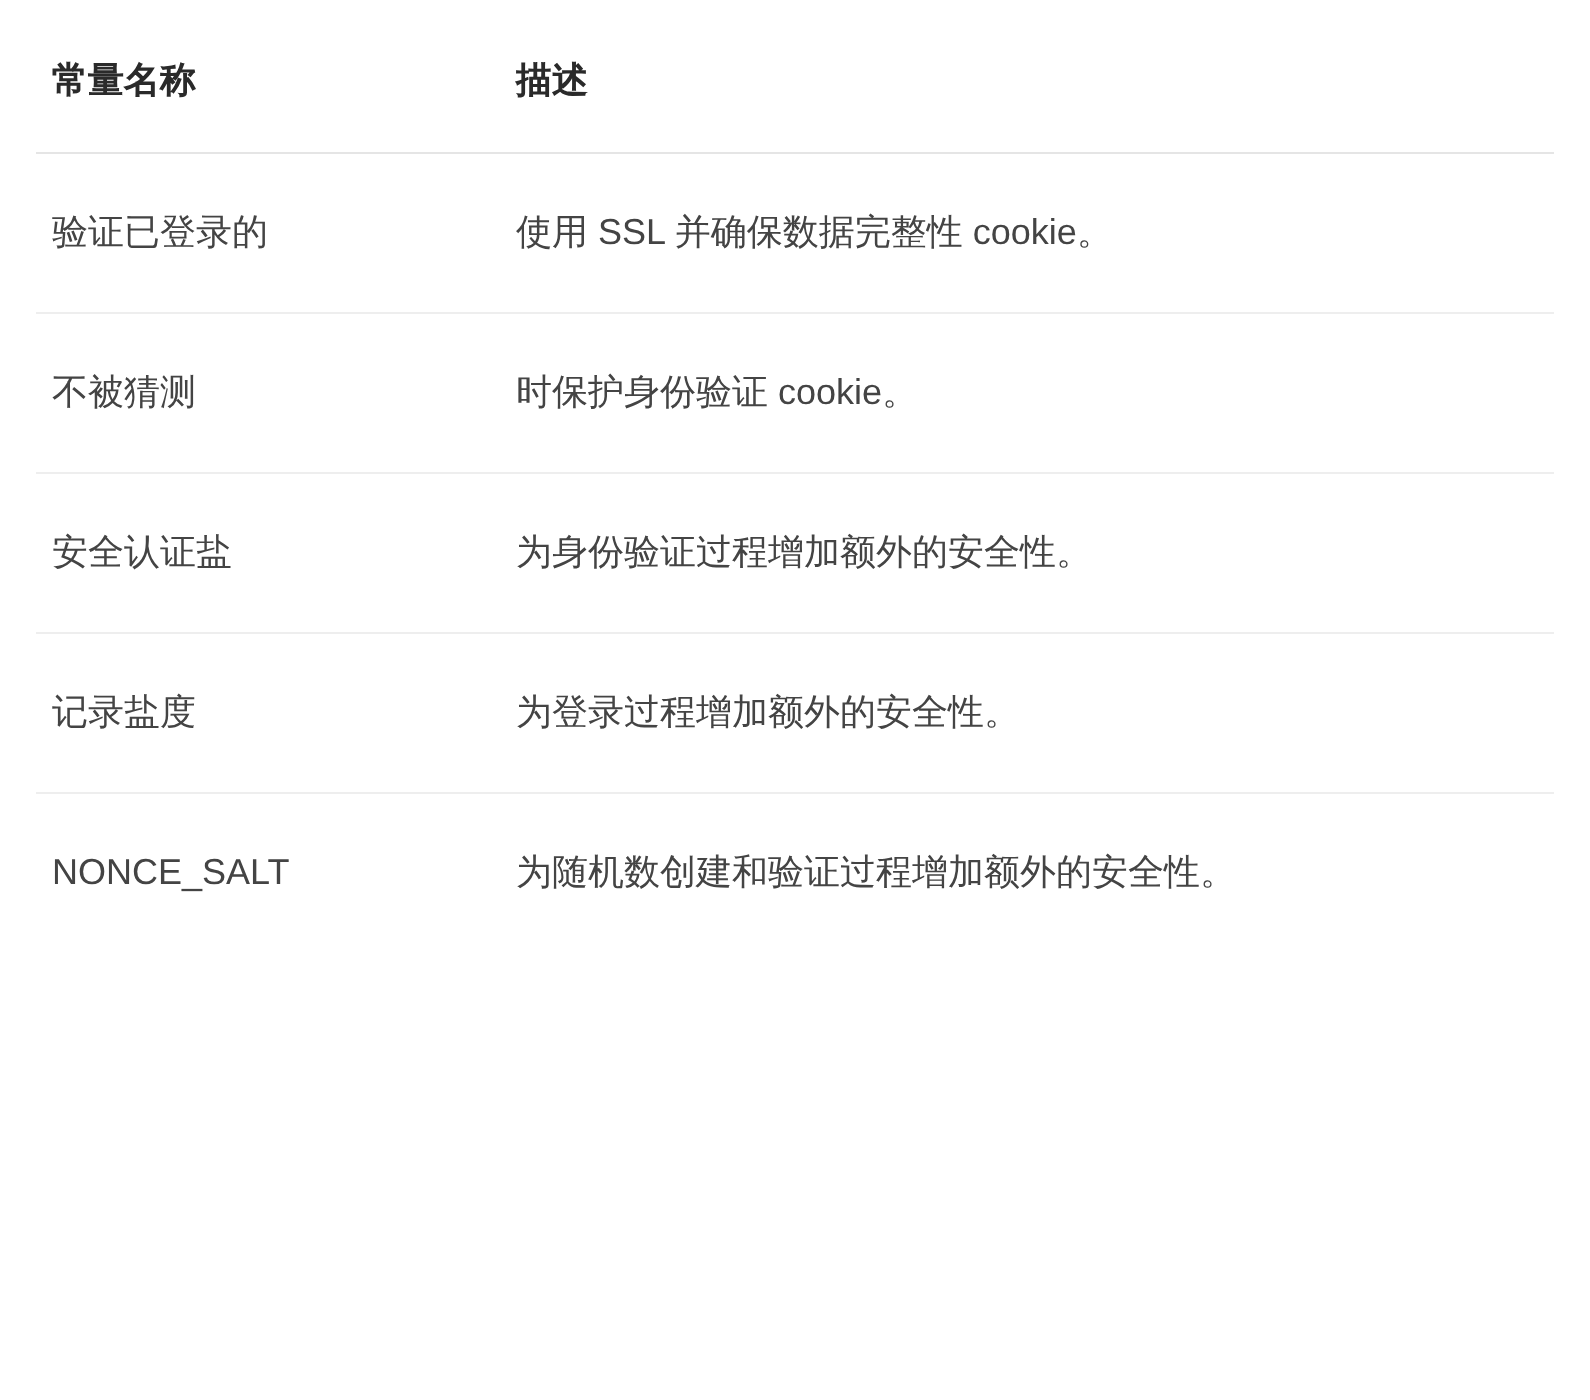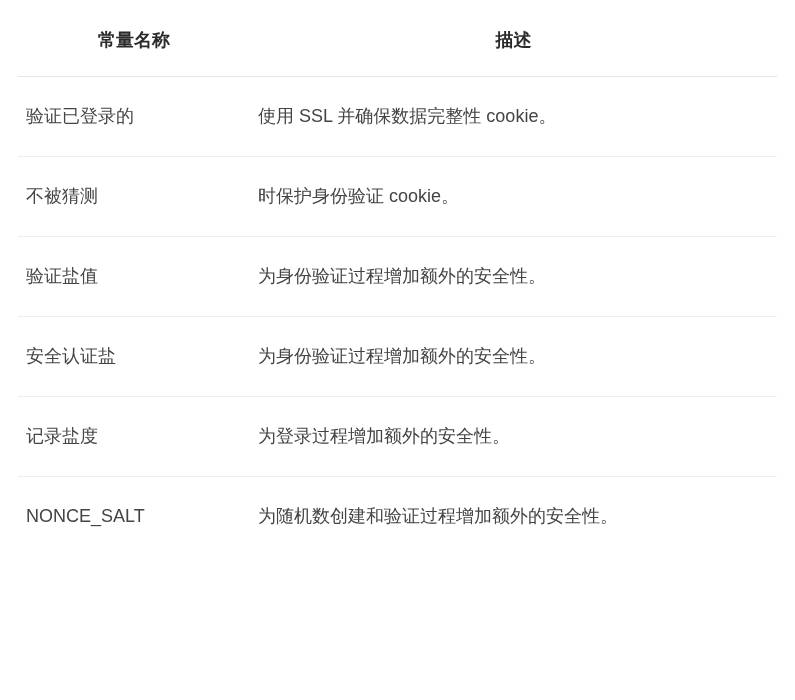--- a/index.html
+++ b/index.html
@@ -13,21 +13,21 @@
       width: 795px;
       height: 700px;
       padding: 12px 18px;
       color: #3a3a3a;
     }
     table {
       width: 100%;
       border-collapse: collapse;
     }
     thead th {
-      text-align: center;
+      text-align: left;
       font-weight: 700;
       font-size: 18px;
       color: #2a2a2a;
       padding: 16px 8px 24px 8px;
       border-bottom: 1px solid #e5e5e5;
     }
     thead th:first-child {
       width: 232px;
     }
     tbody td {
@@ -55,24 +55,20 @@
   <tbody>
     <tr>
       <td>验证已登录的</td>
       <td>使用 SSL 并确保数据完整性 cookie。</td>
     </tr>
     <tr>
       <td>不被猜测</td>
       <td>时保护身份验证 cookie。</td>
     </tr>
     <tr>
-      <td>验证盐值</td>
-      <td>为身份验证过程增加额外的安全性。</td>
-    </tr>
-    <tr>
       <td>安全认证盐</td>
       <td>为身份验证过程增加额外的安全性。</td>
     </tr>
     <tr>
       <td>记录盐度</td>
       <td>为登录过程增加额外的安全性。</td>
     </tr>
     <tr>
       <td>NONCE_SALT</td>
       <td>为随机数创建和验证过程增加额外的安全性。</td>

